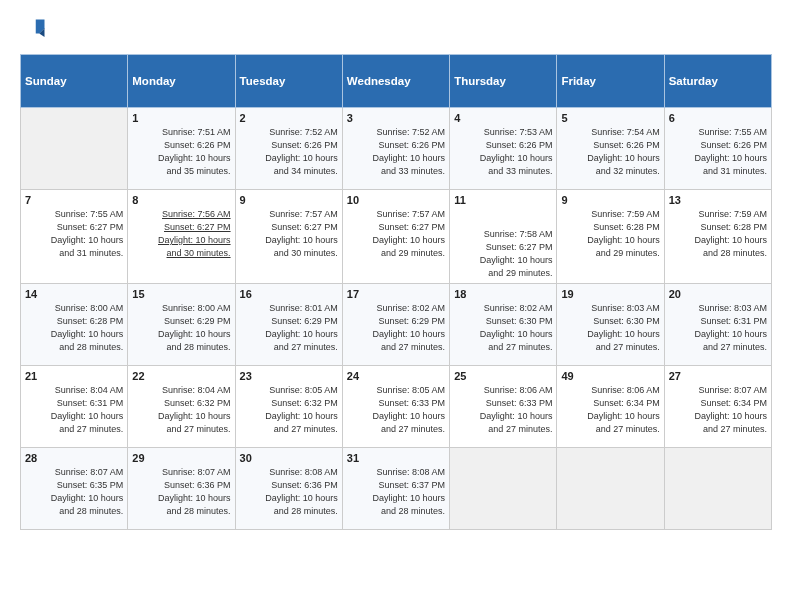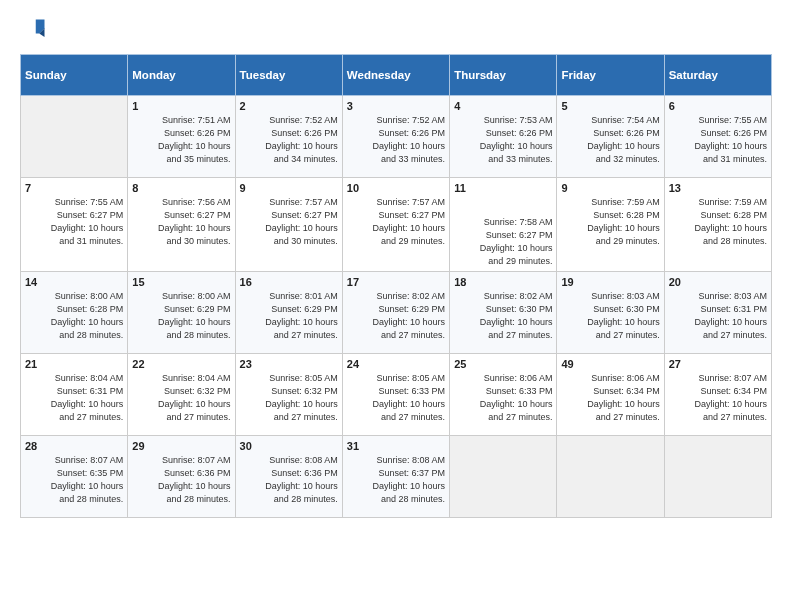--- a/index.html
+++ b/index.html
@@ -57,21 +57,21 @@
     .calendar {
       width: 100%;
       border-collapse: collapse;
       table-layout: fixed;
     }
     .calendar th {
       background-color: #2b6cb0;
       color: #fff;
       font-size: 11.5px;
       font-weight: bold;
-      padding: 14px 4px;
+      padding: 20px 4px;
       text-align: left;
       border: 1px solid #aac4e0;
     }
     .calendar td {
       vertical-align: top;
       padding: 4px 4px 3px 4px;
       border: 1px solid #ccc;
       font-size: 9.2px;
       color: #333;
       height: 82px;
@@ -182,21 +182,21 @@
         <tr>
           <td>
             <span class="day-number">7</span>
             <div class="cell-text" style="white-space: pre-wrap;">Sunrise: 7:55 AM
 Sunset: 6:27 PM
 Daylight: 10 hours
 and 31 minutes.</div>
           </td>
           <td>
             <span class="day-number">8</span>
-            <div class="cell-text" style="white-space: pre-wrap;">Sunrise: 7:56 AM
+            <div class="cell-text" style="white-space: pre-wrap; text-decoration: underline;">Sunrise: 7:56 AM
 Sunset: 6:27 PM
 Daylight: 10 hours
 and 30 minutes.</div>
           </td>
           <td>
             <span class="day-number">9</span>
             <div class="cell-text" style="white-space: pre-wrap;">Sunrise: 7:57 AM
 Sunset: 6:27 PM
 Daylight: 10 hours
 and 30 minutes.</div>

